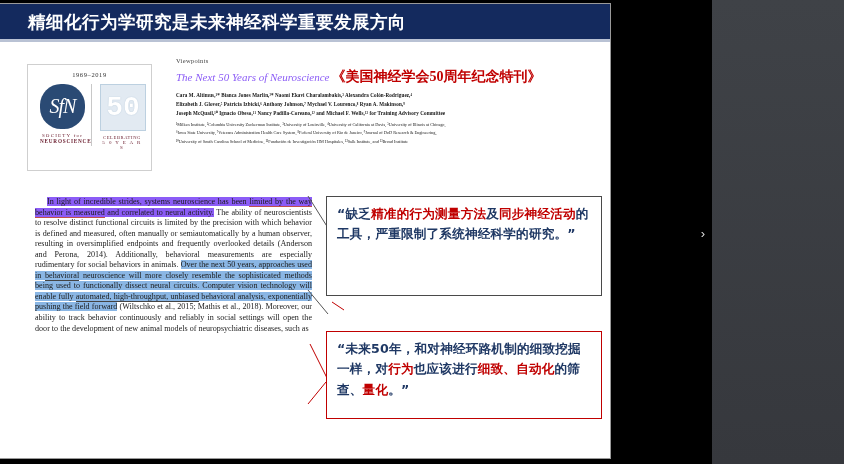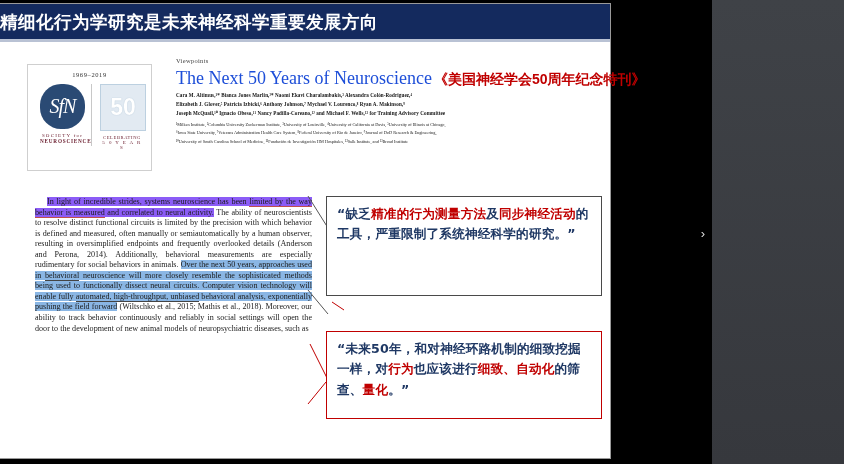--- a/index.html
+++ b/index.html
@@ -14,21 +14,21 @@
   .stage{position:absolute;left:0;top:0;width:712px;height:464px;background:#000;}
 
   
   .slide{position:absolute;left:0;top:4px;width:610px;height:454px;background:#ffffff;
          box-shadow:0 0 0 1px #9a9a9a;}
 
   .slide-title{
     position:absolute;left:0;top:0;width:610px;height:35px;
     background:#142a5e;color:#ffffff;
     font-size:17.5px;font-weight:bold;letter-spacing:0.5px;
-    display:flex;align-items:center;padding-left:0;box-sizing:border-box;
+    display:flex;align-items:center;padding-left:28px;box-sizing:border-box;
     font-family:"DejaVu Sans", sans-serif;
   }
   .title-underline{position:absolute;left:0;top:35px;width:610px;height:3px;background:#b9c2d4;}
 
   
   .paper{position:absolute;left:0;top:40px;width:610px;height:135px;}
 
   .sfn-logo{
     position:absolute;left:27px;top:20px;width:123px;height:105px;
     background:#ffffff;border:1px solid #cfcfcf;
@@ -46,35 +46,35 @@
   }
   .sfn-cap1{margin-top:4px;text-align:center;font-family:"Liberation Serif", serif;
     font-size:5px;color:#6e2233;letter-spacing:1.2px;}
   .sfn-cap2{text-align:center;font-family:"Liberation Serif", serif;
     font-size:5.2px;color:#6e2233;letter-spacing:0.8px;font-weight:bold;}
   .sfn-div{position:absolute;left:63px;top:19px;width:1px;height:62px;background:#c8c8c8;}
   .sfn-right{position:absolute;left:72px;top:19px;width:44px;}
   .sfn-50{
     width:44px;height:45px;background:#e2eaf2;border:1px solid #bcd0e0;
     display:flex;align-items:center;justify-content:center;
-    color:#ffffff;font-family:Liberation Sans, sans-serif;font-size:23px;font-weight:bold;
+    color:#ffffff;font-family:Liberation Mono, monospace;font-size:28px;font-weight:bold;
     text-shadow:0 0 1px #9fb8cd;
     text-align:right;
   }
   .sfn-cap3{margin-top:4px;text-align:center;font-family:"Liberation Serif", serif;
     font-size:4.6px;color:#6e2233;letter-spacing:0.6px;}
   .sfn-cap4{text-align:center;font-family:"Liberation Serif", serif;
     font-size:5px;color:#6e2233;letter-spacing:1.4px;}
 
   .viewpoints{position:absolute;left:176px;top:13px;font-family:"Liberation Serif", serif;
     font-size:6.5px;color:#444;letter-spacing:0.3px;}
   .paper-title-row{position:absolute;left:176px;top:24px;width:420px;
     display:flex;align-items:baseline;}
-  .paper-title{font-family:"Liberation Serif", serif;font-size:18px;color:#1d4ed8;white-space:nowrap;}
-  .paper-title-cn{font-family:Liberation Sans, sans-serif;font-size:14px;font-weight:bold;
+  .paper-title{font-family:"Liberation Serif", serif;font-size:11px;color:#8b5cf6;white-space:nowrap;font-style:italic;}
+  .paper-title-cn{font-family:Liberation Serif, serif;font-size:14px;font-weight:bold;
     color:#c00000;margin-left:2px;white-space:nowrap;}
 
   .authors{position:absolute;left:176px;top:47px;width:420px;
     font-family:"Liberation Serif", serif;font-size:5.1px;font-weight:bold;color:#111;
     line-height:1.78;letter-spacing:0.1px;}
   .affils{position:absolute;left:176px;top:77px;width:420px;
     font-family:"Liberation Serif", serif;font-size:4.3px;color:#222;line-height:1.95;}
 
   
   .bodycol{position:absolute;left:35px;top:193px;width:277px;

